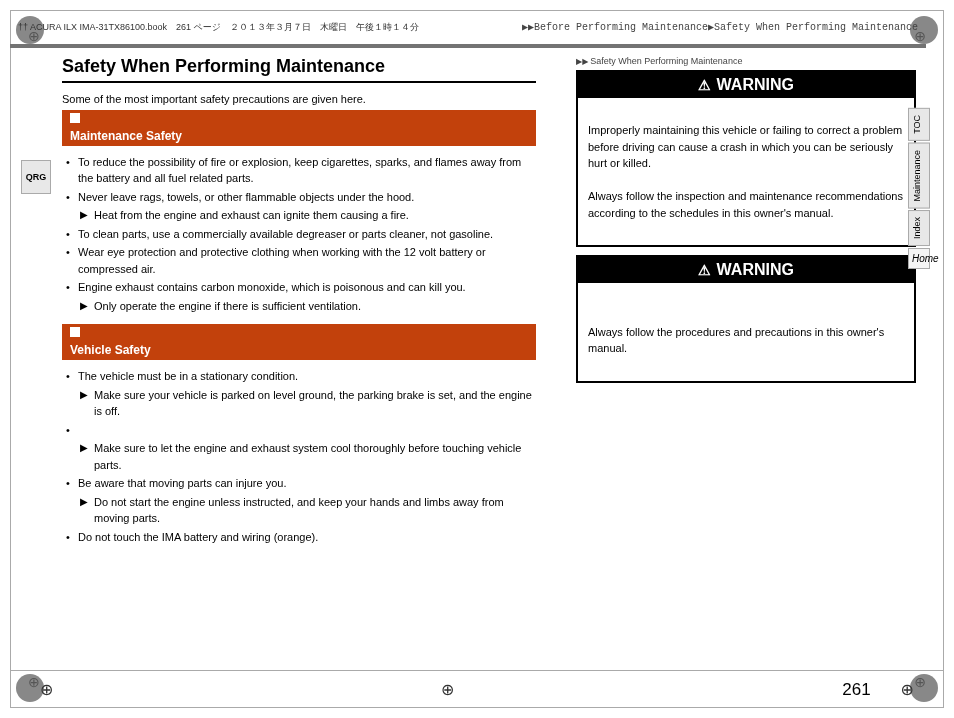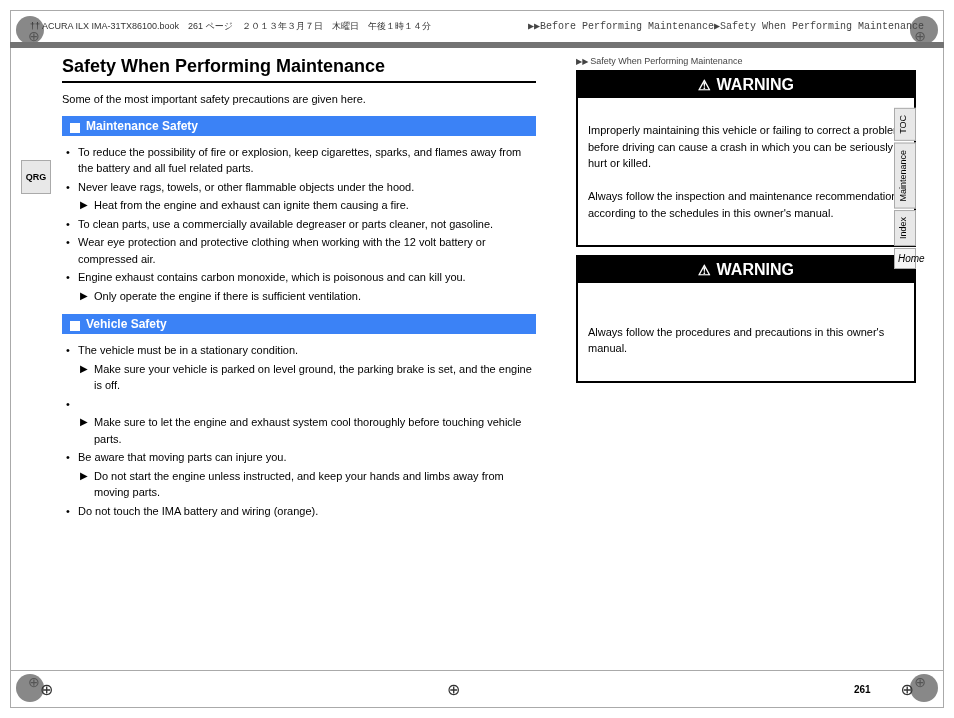--- a/index.html
+++ b/index.html
@@ -17,27 +17,27 @@
     
     .page-border {
       position: absolute;
       top: 10px; left: 10px; right: 10px; bottom: 10px;
       border: 1px solid #aaa;
     }
 
     
     .header {
       position: absolute;
-      top: 10px; left: 10px; right: 10px;
+      top: 10px; left: 10px; right: 28px;
       height: 38px;
-      border-bottom: 6px solid #737373;
+      border-bottom: 4px solid #737373;
       display: flex;
       align-items: center;
       justify-content: space-between;
-      padding: 0 20px;
+      padding: 0 8px;
     }
     .header-left {
       display: flex;
       align-items: center;
       gap: 8px;
     }
     .header-file-info {
       font-size: 9px;
       color: #333;
     }
@@ -55,22 +55,22 @@
       border-top: 1px solid #aaa;
       display: flex;
       align-items: center;
       justify-content: space-between;
       padding: 0 30px;
     }
     .footer-crosshair {
       color: #333; font-size: 16px;
     }
     .footer-page-num {
-      font-size: 10px;
-      font-weight: bold;
+      font-size: 17px;
+      font-weight: normal;
     }
 
     
     .corner-circle {
       position: absolute;
       width: 28px; height: 28px;
       border-radius: 50%;
       background: #888;
     }
     .corner-tl { top: 16px; left: 16px; }
@@ -87,21 +87,21 @@
     
     .main-content {
       position: absolute;
       top: 48px; left: 10px; right: 10px; bottom: 48px;
       display: flex;
     }
 
     
     .sidebar {
       position: absolute;
-      right: 28px;
+      right: 14px;
       top: 60px;
       width: 22px;
       display: flex;
       flex-direction: column;
       gap: 2px;
       z-index: 10;
       justify-content: center;
     }
     .sidebar-tab {
       writing-mode: vertical-rl;
@@ -160,34 +160,35 @@
       font-size: 18px;
       font-weight: bold;
       border-bottom: 2px solid #000;
       padding-bottom: 4px;
       margin-bottom: 8px;
     }
 
     .intro-text {
       font-size: 11px;
       line-height: 1.5;
-      margin-bottom: 8px;
+      margin-bottom: 2px;
     }
 
     
     .section-header {
-      background: #3b82f6;
+      background: #c2410c;
       color: #fff;
       padding: 3px 8px;
       font-size: 12px;
       font-weight: bold;
       margin-bottom: 8px;
       display: flex;
-      align-items: flex-end;
+      align-items: flex-start;
       gap: 6px;
+      flex-direction: column;
     }
     .section-header-icon {
       width: 10px; height: 10px;
       background: #fff;
       display: inline-block;
     }
 
     
     .bullet-list {
       font-size: 11px;

